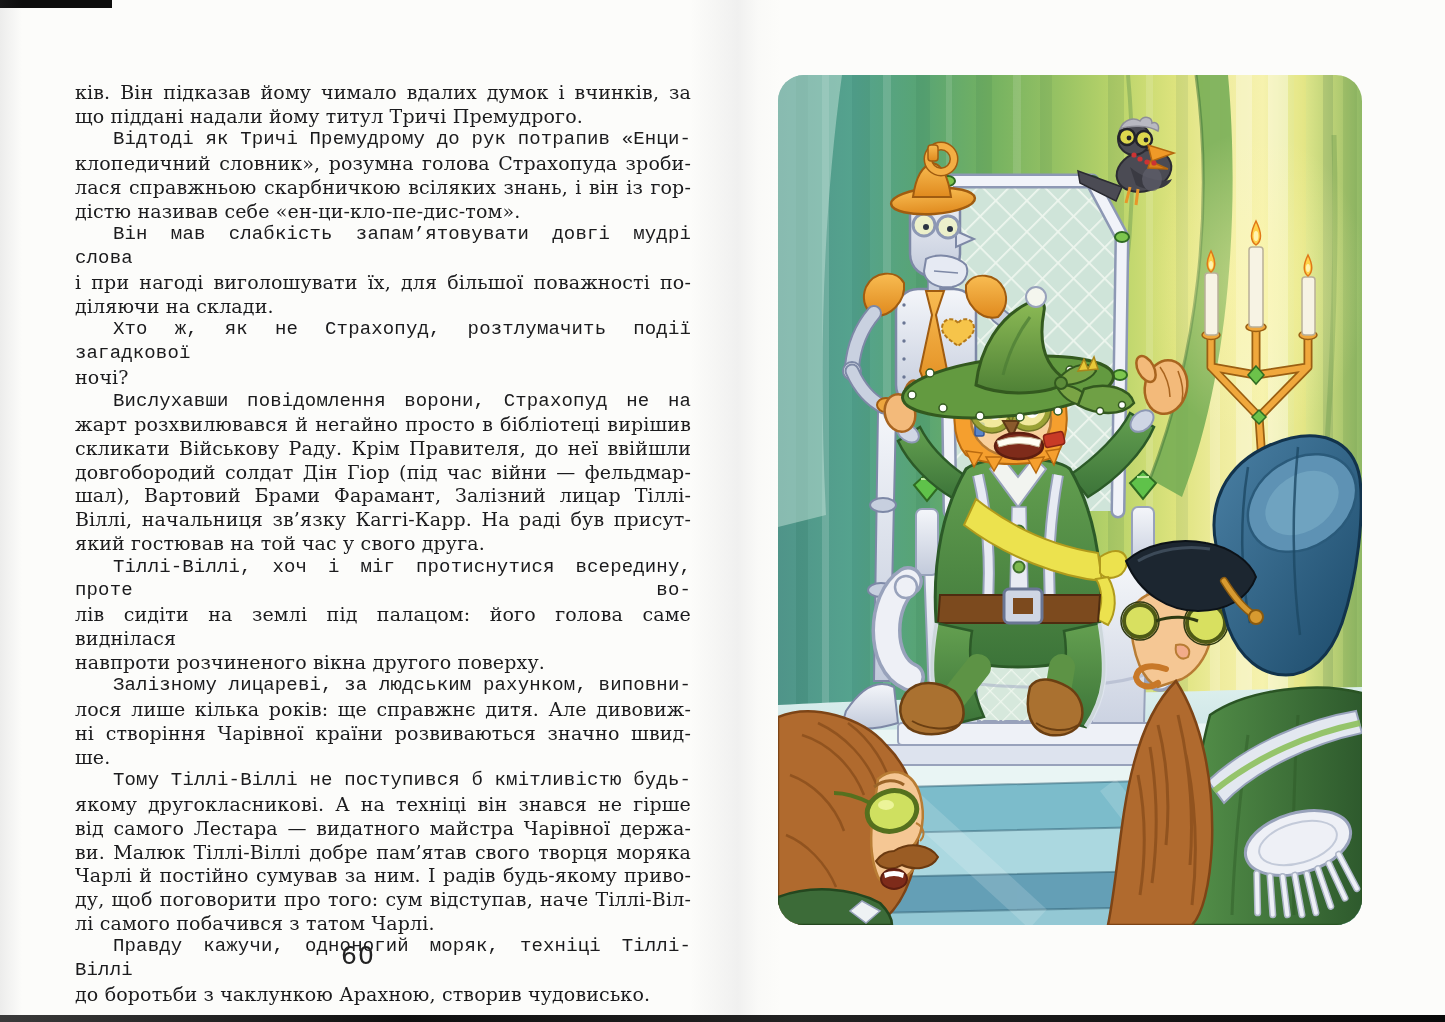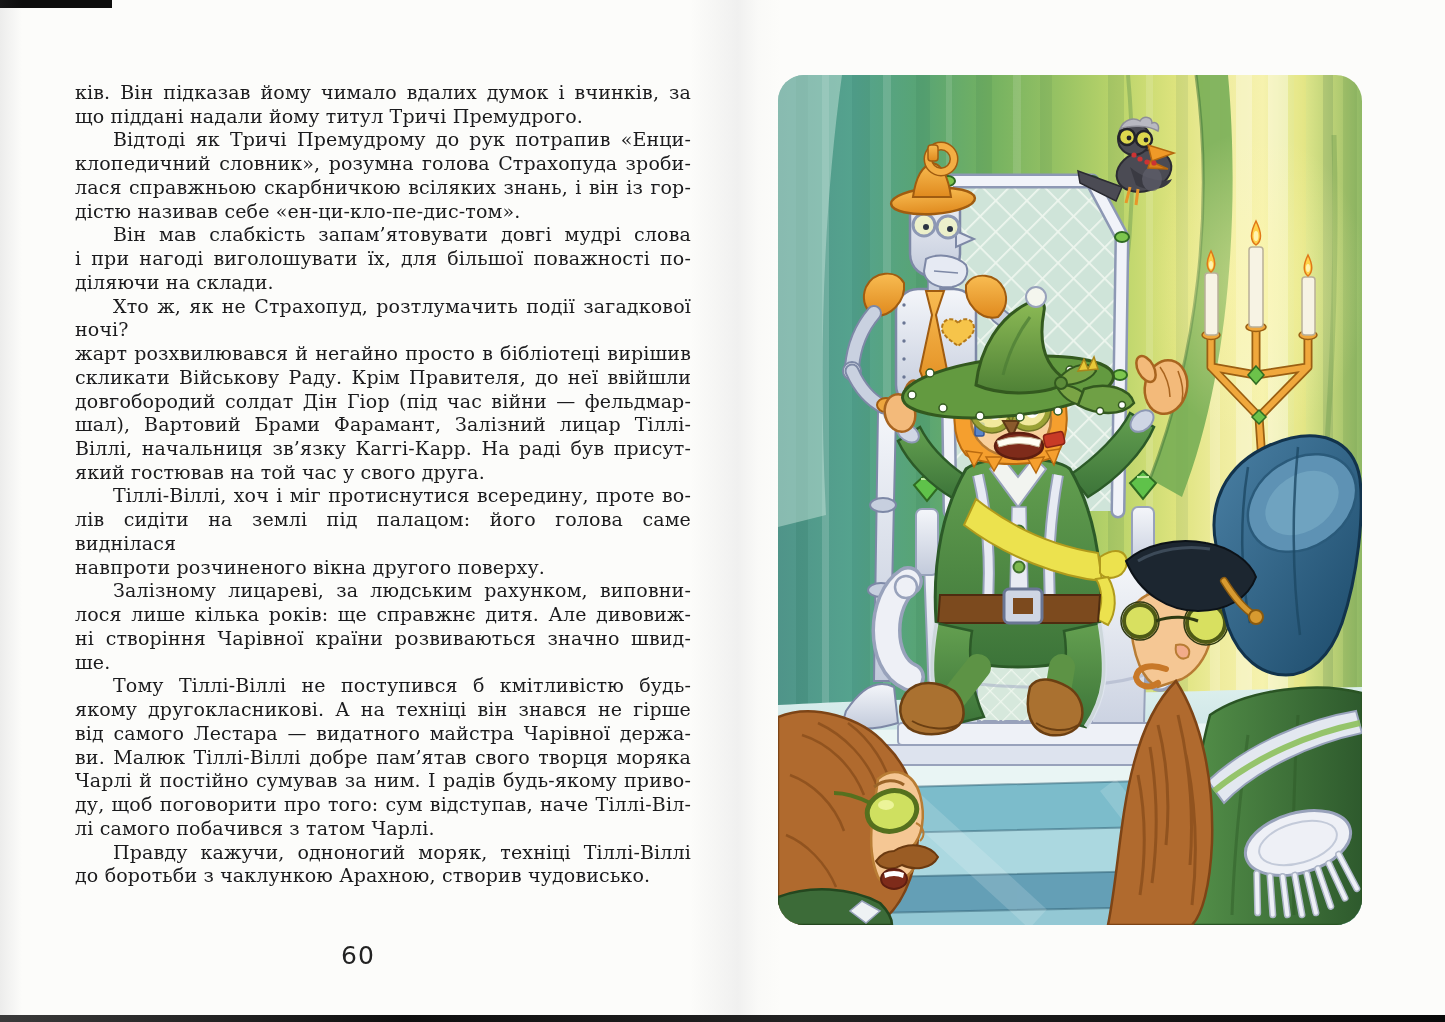--- a/index.html
+++ b/index.html
@@ -14,21 +14,21 @@
   .left-page-edge{position:absolute;left:0;top:0;width:22px;height:1022px;
     background:linear-gradient(to right,rgba(100,100,108,.10),rgba(100,100,108,0));}
   .page-gutter{position:absolute;left:690px;top:0;width:92px;height:1022px;
     background:linear-gradient(to right,rgba(120,120,132,0) 0%,rgba(120,120,132,.09) 52%,rgba(120,120,132,.02) 74%,rgba(120,120,132,0) 100%);}
   .text-column{
     position:absolute;left:75px;top:81px;width:616px;
     font-size:19px;line-height:23.73px;color:#1b1b1d;letter-spacing:.15px;
   }
   .line{text-align:justify;text-align-last:justify;white-space:normal;}
   .line.last{text-align-last:left;}
-  .line.indent{text-indent:38px;}
+  .line.indent{text-indent:38px;font-family:Liberation Mono, monospace;}
   .page-number{
     position:absolute;left:258px;top:941px;width:200px;text-align:center;
     font-family:"DejaVu Sans","Liberation Sans",sans-serif;
     font-size:25px;color:#222;letter-spacing:1px;
   }
   .illustration{
     position:absolute;left:778px;top:75px;width:584px;height:850px;
     border-radius:26px;overflow:hidden;
     box-shadow:inset 0 0 16px 9px rgba(255,255,255,.95), inset 0 0 5px 3px rgba(255,255,255,.85);
   }
@@ -47,20 +47,21 @@
       <div class="line last">що піддані надали йому титул Тричі Премудрого.</div>
       <div class="line indent">Відтоді як Тричі Премудрому до рук потрапив «Енци-</div>
       <div class="line">клопедичний словник», розумна голова Страхопуда зроби-</div>
       <div class="line">лася справжньою скарбничкою всіляких знань, і він із гор-</div>
       <div class="line last">дістю називав себе «ен-ци-кло-пе-дис-том».</div>
       <div class="line indent">Він мав слабкість запам’ятовувати довгі мудрі слова</div>
       <div class="line">і при нагоді виголошувати їх, для більшої поважності по-</div>
       <div class="line last">діляючи на склади.</div>
       <div class="line indent">Хто ж, як не Страхопуд, розтлумачить події загадкової</div>
       <div class="line last">ночі?</div>
+      <div class="line indent">Вислухавши повідомлення ворони, Страхопуд не на</div>
       <div class="line">жарт розхвилювався й негайно просто в бібліотеці вирішив</div>
       <div class="line">скликати Військову Раду. Крім Правителя, до неї ввійшли</div>
       <div class="line">довгобородий солдат Дін Гіор (під час війни — фельдмар-</div>
       <div class="line">шал), Вартовий Брами Фарамант, Залізний лицар Тіллі-</div>
       <div class="line">Віллі, начальниця зв’язку Каггі-Карр. На раді був присут-</div>
       <div class="line last">який гостював на той час у свого друга.</div>
       <div class="line indent">Тіллі-Віллі, хоч і міг протиснутися всередину, проте во-</div>
       <div class="line">лів сидіти на землі під палацом: його голова саме виднілася</div>
       <div class="line last">навпроти розчиненого вікна другого поверху.</div>
       <div class="line indent">Залізному лицареві, за людським рахунком, виповни-</div>

